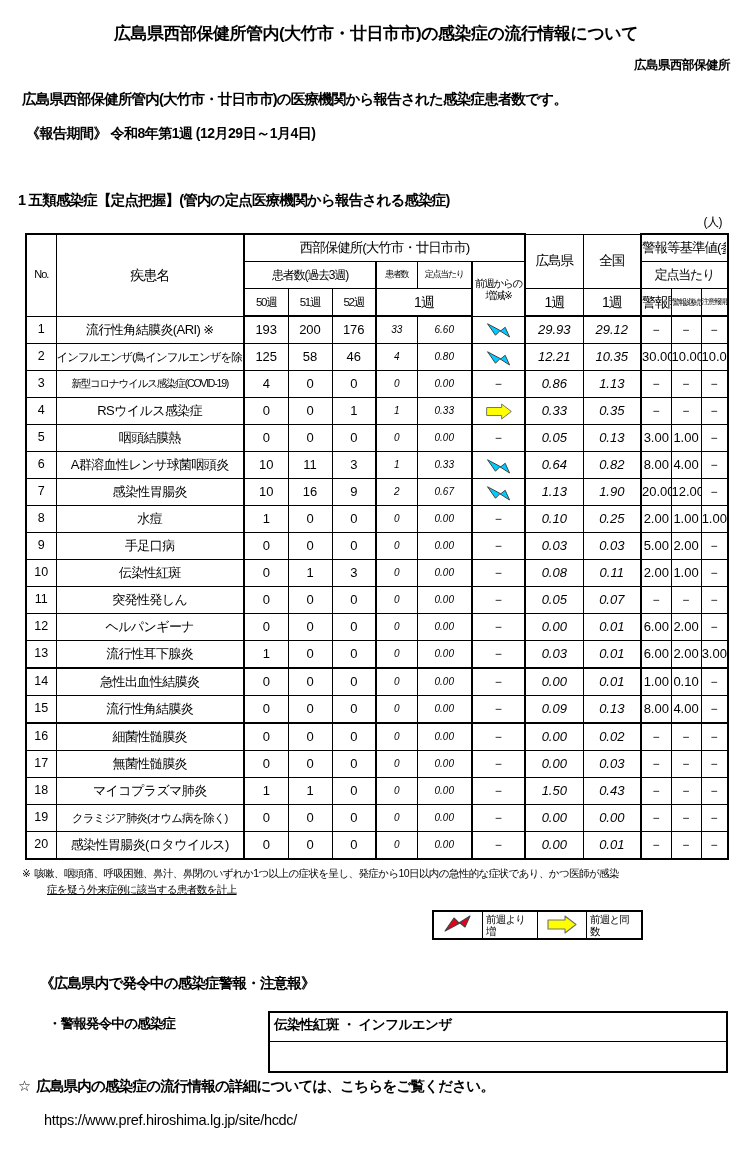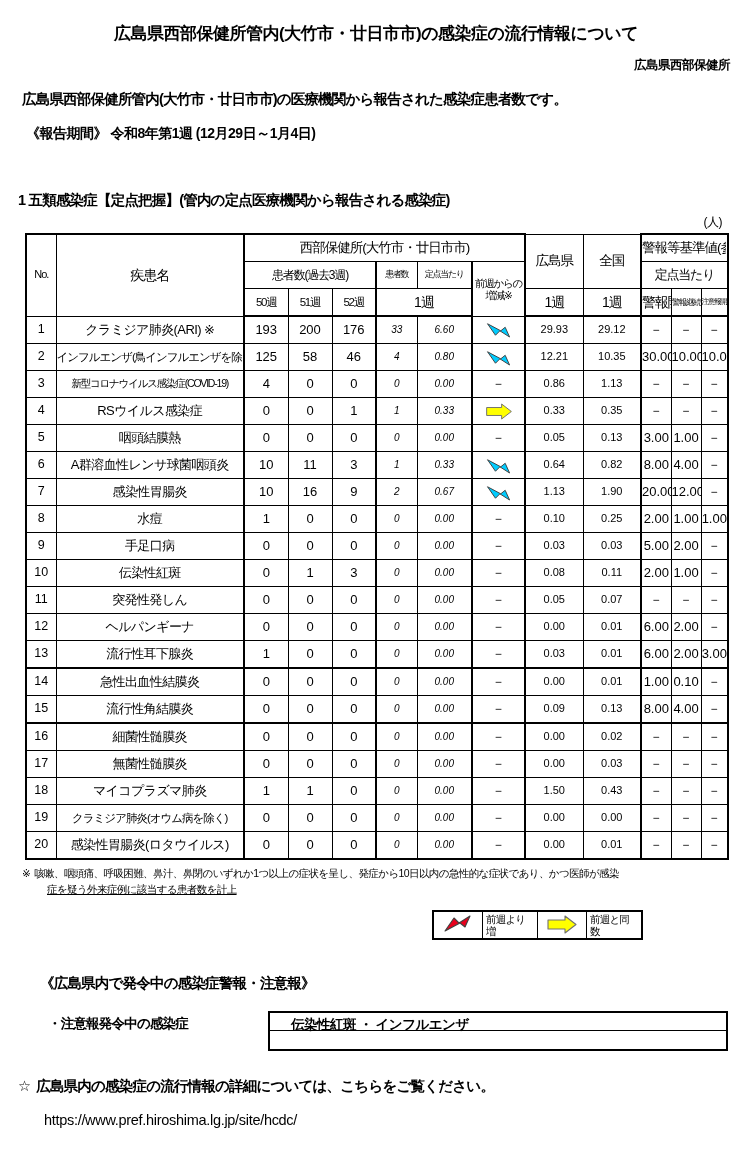--- a/index.html
+++ b/index.html
@@ -103,21 +103,21 @@
   td.c-name.sq2 { font-size: 11.5px; letter-spacing: -1px; }
   td.c-past { text-align: right; padding-right: 5px; font-size: 13px; }
   td.c-bold {
     font-weight: bold;
     font-style: italic;
     font-size: 10px;
   }
   td.c-cnt { text-align: right; padding-right: 6px; }
   td.c-rate { text-align: right; padding-right: 6px; }
   td.c-pref, td.c-natl {
-    font-weight: bold; font-size: 11px;
+    font-weight: bold; font-style: italic; font-size: 13px;
     text-align: right; padding-right: 7px;
   }
   td.c-th { font-size: 13px; }
 
   
   .arrow-cell { line-height: 0; }
   svg.arrow { display: inline-block; vertical-align: middle; }
 
   
   .footnote {
@@ -170,26 +170,26 @@
     line-height: 26px;
   }
   .alert-boxes {
     position: absolute;
     left: 268px;
     top: 0;
     width: 456px;
     border: 2.5px solid #000;
   }
   .alert-box-row {
-    height: 18px;
+    height: 29px;
     border-bottom: 1px solid #000;
     font-size: 13.5px;
     font-weight: bold;
     letter-spacing: -0.5px;
-    padding-left: 21px;
+    padding-left: 4px;
     line-height: 23px;
     box-sizing: border-box;
   }
   .alert-box-row.last { border-bottom: none; }
 
   .star-line {
     font-size: 14.5px;
     font-weight: bold;
     margin: 10px 0 0 18px;
     letter-spacing: -0.8px;
@@ -253,21 +253,21 @@
       <td class="hd-wk bb-thick">1週</td>
       <td class="hd-wk br-thick bb-thick">1週</td>
       <td class="hd-xs bb-thick" style="font-size:14px">警報開始</td>
       <td class="hd-xs bb-thick" style="font-size:8.5px">警報継続</td>
       <td class="hd-xs br-thick bb-thick" style="font-size:7.5px">注意報開始</td>
     </tr>
   </thead>
   <tbody id="tbody">
         <tr>
           <td class="c-no bl-thick">1</td>
-          <td class="c-name br-thick">クラミジア肺炎(ARI)  ※</td>
+          <td class="c-name br-thick">流行性角結膜炎(ARI)  ※</td>
           <td class="c-past">193</td>
           <td class="c-past">200</td>
           <td class="c-past">176</td>
           <td class="c-bold c-cnt bl-thick">33</td>
           <td class="c-bold c-rate br-thick">6.60</td>
           <td class="arrow-cell br-thick"><svg class="arrow" width="30" height="19" viewBox="0 0 34 21">
               <path d="M4 4 L13 17 L18 12 L29 19 L24 8 L19 12 Z" fill="#00CCFF" stroke="#404040" stroke-width="1.1" stroke-linejoin="round"></path>
             </svg></td>
           <td class="c-pref">29.93</td>
           <td class="c-natl br-thick">29.12</td>
@@ -594,21 +594,21 @@
     </td>
     <td class="lb">前週と同数</td>
   </tr>
 </tbody>
     </table>
 </div>
 
 <div class="alert-heading">《広島県内で発令中の感染症警報・注意報》</div>
 <div class="alert-rows">
   <div class="alert-labels">
-    <div>・注意報発令中の感染症</div>
+    <div>・警報発令中の感染症</div>
   </div>
   <div class="alert-boxes">
     <div class="alert-box-row">伝染性紅斑 ・  インフルエンザ</div>
     <div class="alert-box-row last"></div>
   </div>
 </div>
 
 <div class="star-line">
   <span class="star">☆</span><span>広島県内の感染症の流行情報の詳細については、こちらをご覧ください。</span>
 </div>

